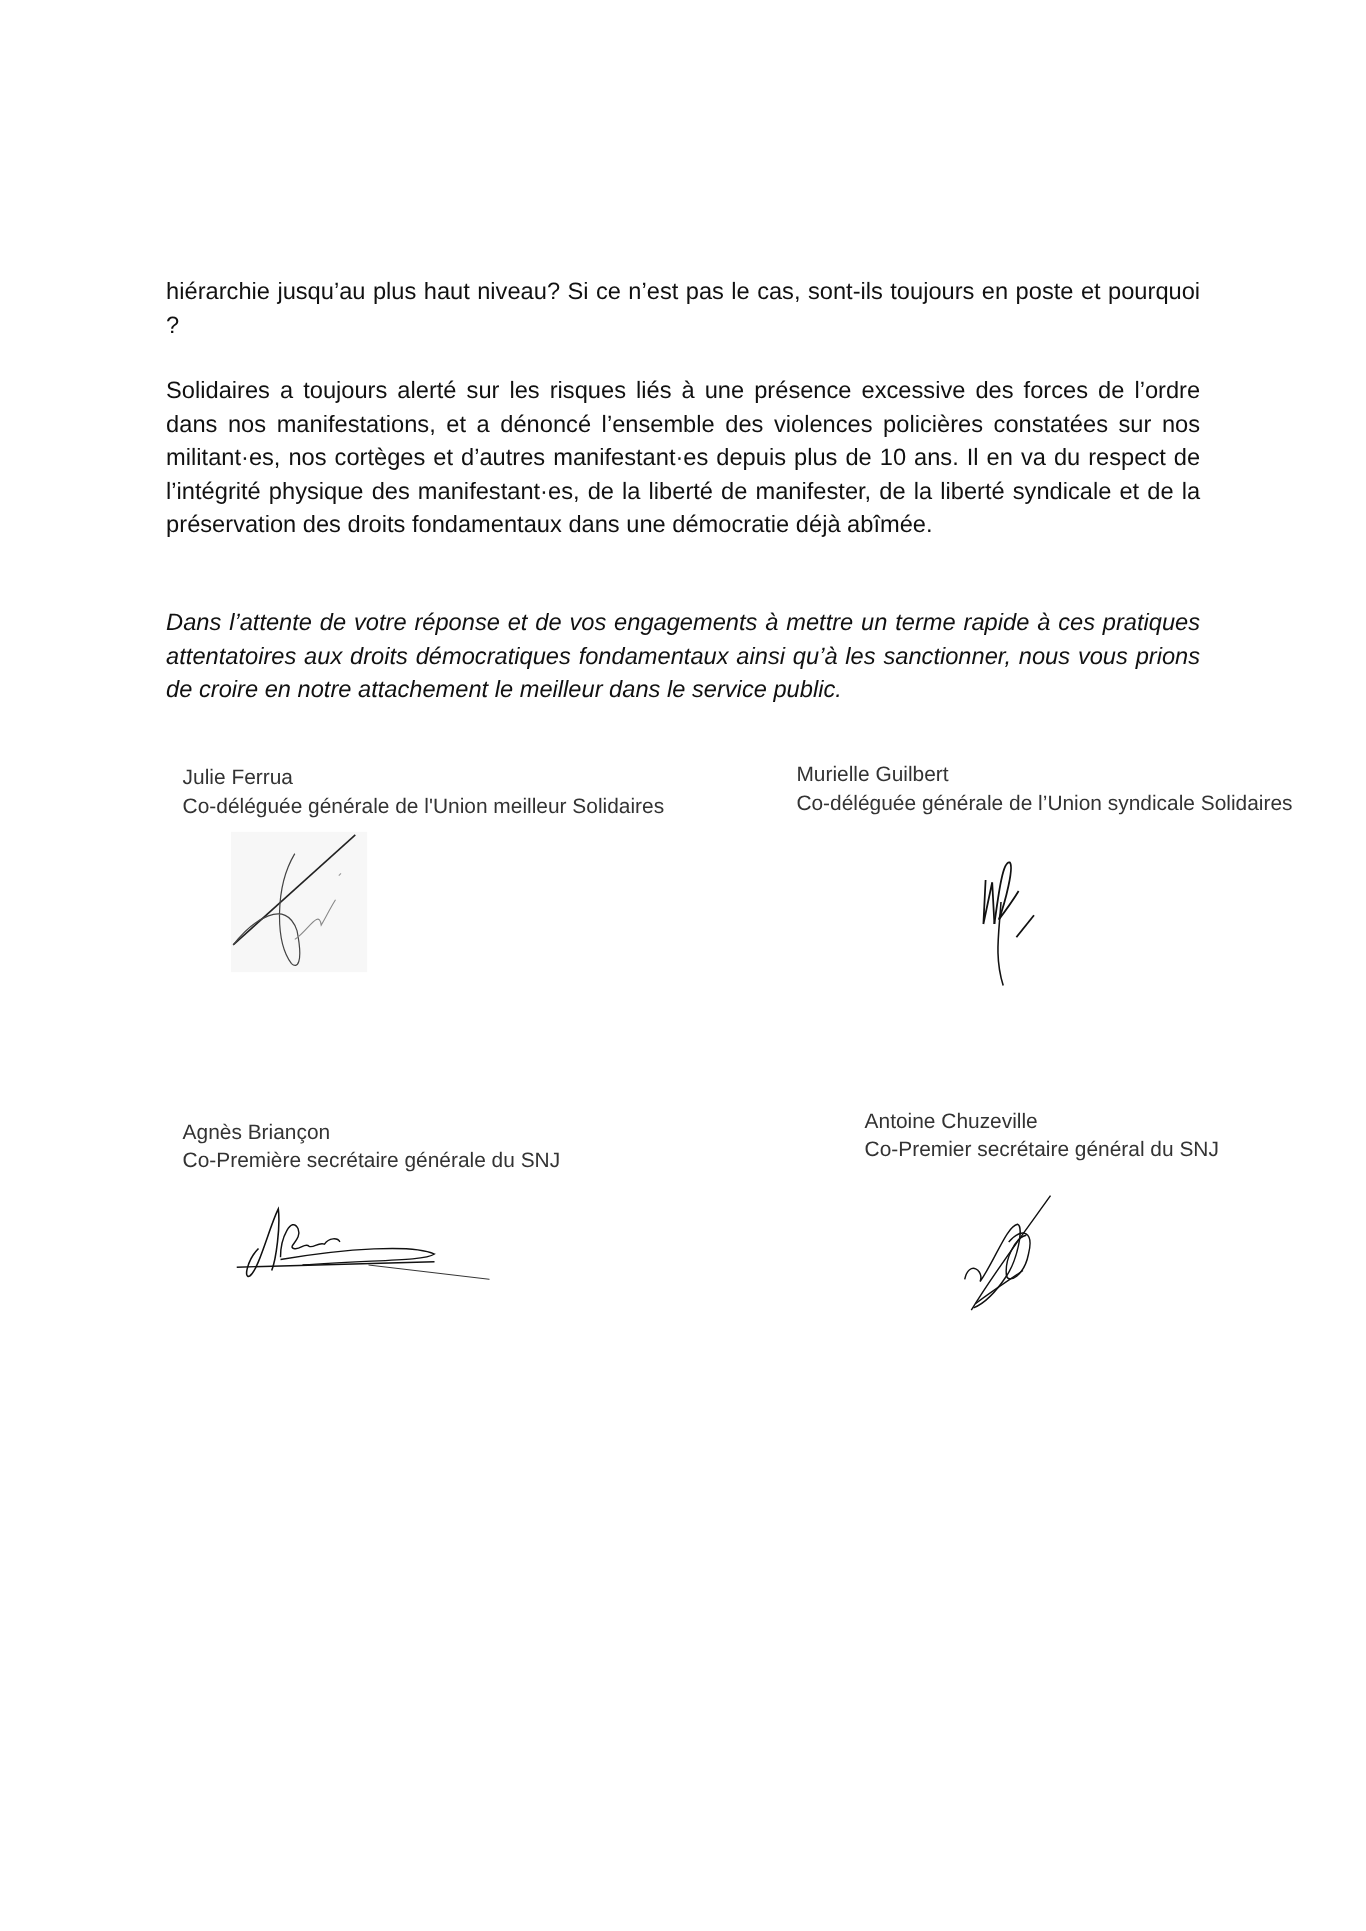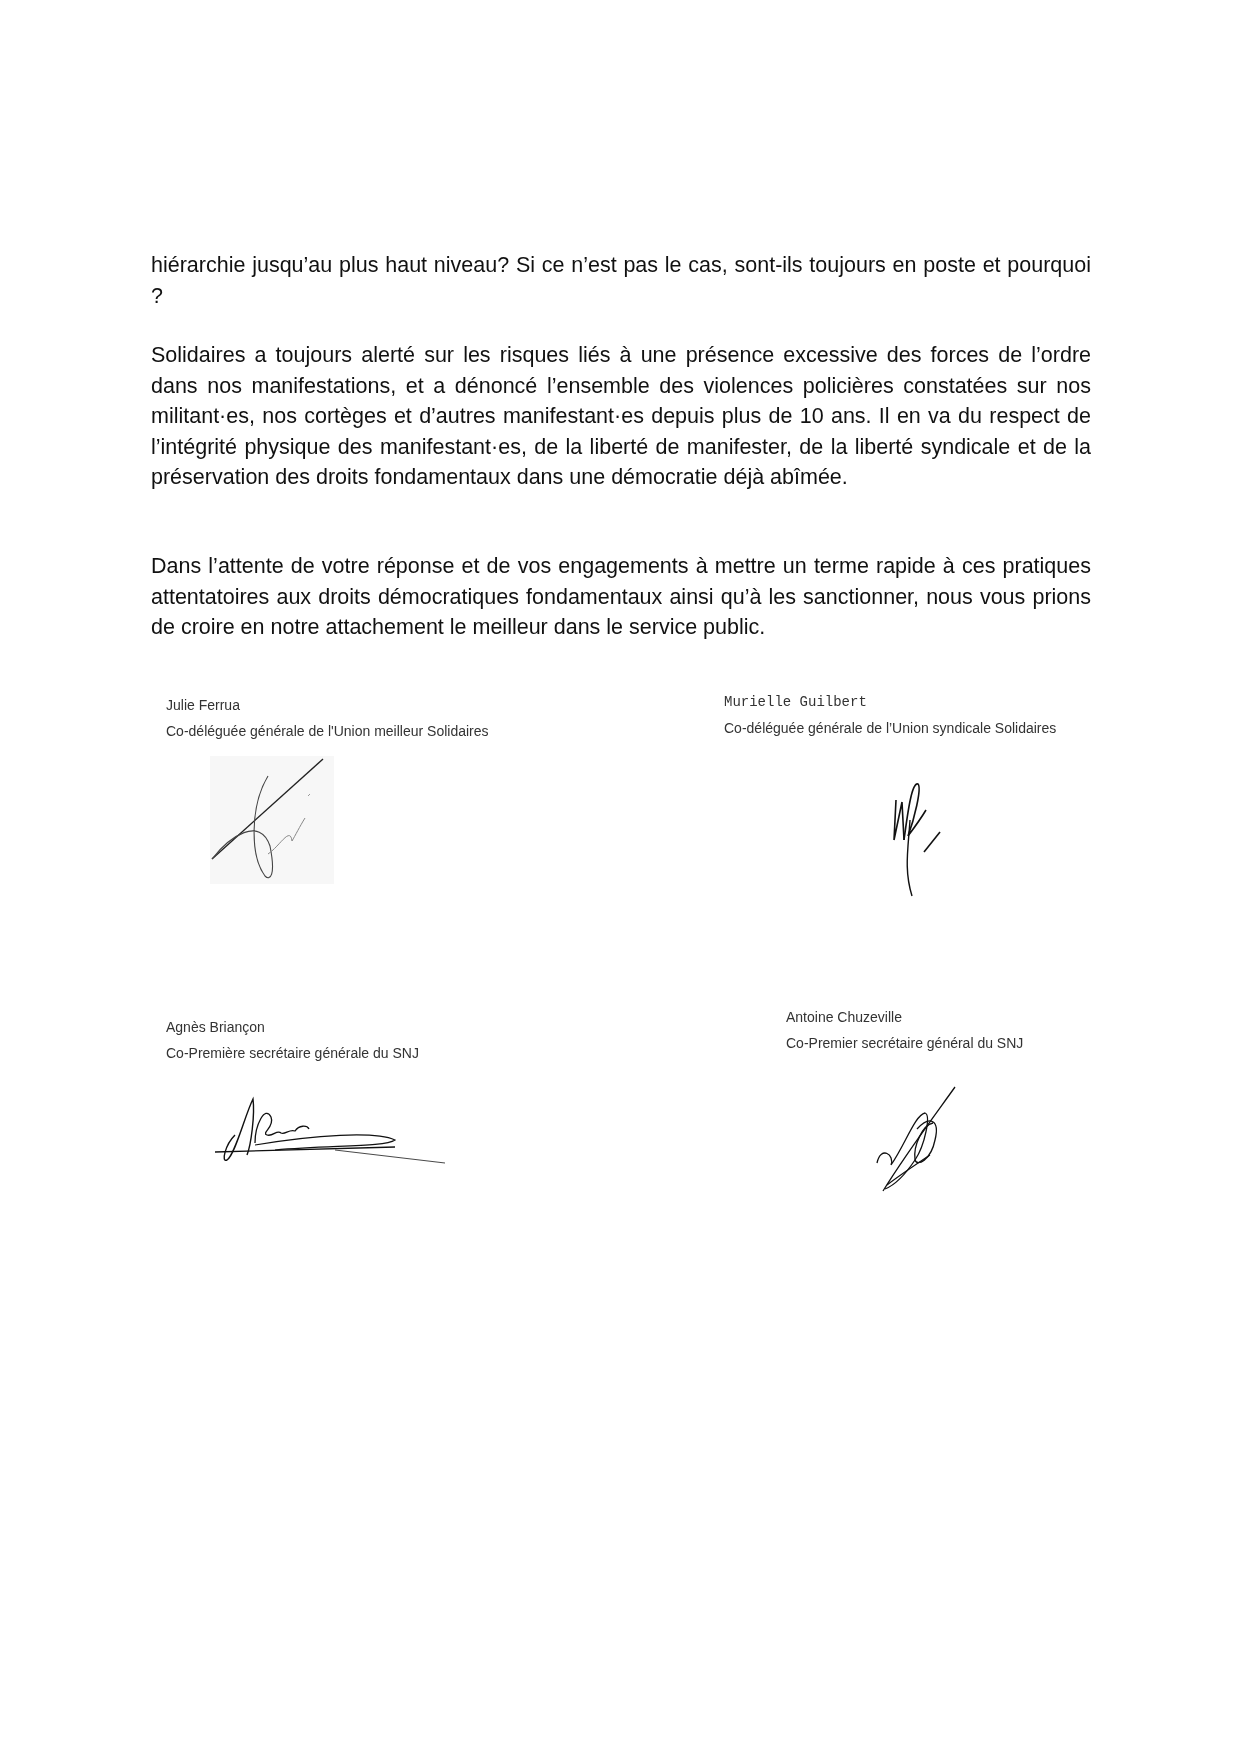--- a/index.html
+++ b/index.html
@@ -6,47 +6,47 @@
     body { width: 1242px; height: 1755px; position: relative; overflow: hidden; }
     .page { position: absolute; left: 0; top: 0; width: 1242px; height: 1755px; background: #fff; }
     .body-text {
       position: absolute; left: 151px; width: 940px;
       font-family: "Liberation Sans", sans-serif;
       font-size: 21.5px; line-height: 30.5px; color: #111;
       text-align: justify; margin: 0;
     }
     .sig-name, .sig-title {
       position: absolute; font-family: "Liberation Sans", sans-serif;
-      font-size: 14px; color: #333; white-space: nowrap; margin: 0;
+      font-size: 19px; color: #333; white-space: nowrap; margin: 0;
     }
     .sig-img { position: absolute; }
   </style>
 </head>
 <body>
 
 <div class="page">
 
   <p class="body-text" style="top:250px;">hiérarchie jusqu’au plus haut niveau? Si ce n’est pas le cas, sont-ils toujours en poste et pourquoi ?</p>
   <p class="body-text" style="top:340px;">Solidaires a toujours alerté sur les risques liés à une présence excessive des forces de l’ordre dans nos manifestations, et a dénoncé l’ensemble des violences policières constatées sur nos militant·es, nos cortèges et d’autres manifestant·es depuis plus de 10 ans. Il en va du respect de l’intégrité physique des manifestant·es, de la liberté de manifester, de la liberté syndicale et de la préservation des droits fondamentaux dans une démocratie déjà abîmée.</p>
-  <p class="body-text" style="top:551px;">Dans l’attente de votre réponse et de vos engagements à mettre un terme rapide à ces pratiques attentatoires aux droits démocratiques fondamentaux ainsi qu’à les sanctionner, nous vous prions de croire en notre attachement le meilleur dans le service public.</p>
+  <p class="body-text" style="top:551px;font-style:italic;">Dans l’attente de votre réponse et de vos engagements à mettre un terme rapide à ces pratiques attentatoires aux droits démocratiques fondamentaux ainsi qu’à les sanctionner, nous vous prions de croire en notre attachement le meilleur dans le service public.</p>
 
   <div>
     <p class="sig-name" style="left:166px; top:697px;">Julie Ferrua</p>
     <p class="sig-title" style="left:166px; top:723px;">Co-déléguée générale de l'Union meilleur Solidaires</p>
     <svg class="sig-img" style="left:210px; top:756px;" width="124" height="128" viewBox="0 0 124 128">
       <rect x="0" y="0" width="124" height="128" fill="#f7f7f7"></rect>
       <path d="M113 3 L 2 103" stroke="#222" stroke-width="1.4" fill="none"></path>
       <path d="M2 103 C 20 80, 50 60, 60 90 C 66 120, 60 125, 55 120 C 40 100, 40 50, 58 20" stroke="#444" stroke-width="1.1" fill="none"></path>
       <path d="M58 98 C 70 90, 80 70, 82 85 C 85 80, 90 70, 95 62" stroke="#888" stroke-width="1" fill="none"></path>
       <path d="M98 40 L 100 38" stroke="#999" stroke-width="1" fill="none"></path>
     </svg>
   </div>
 
   <div>
-    <p class="sig-name" style="left:724px; top:694px;font-family:Liberation Mono, monospace;">Murielle Guilbert</p>
+    <p class="sig-name" style="left:724px; top:694px;">Murielle Guilbert</p>
     <p class="sig-title" style="left:724px; top:720px;text-align:center;">Co-déléguée générale de l’Union syndicale Solidaires</p>
     <svg class="sig-img" style="left:890px; top:780px;" width="60" height="120" viewBox="0 0 60 120">
       <path d="M6 20 L 4 60 M4 60 L 12 22 M12 22 L 14 60" stroke="#111" stroke-width="1.6" fill="none"></path>
       <path d="M14 60 C 18 30, 22 2, 28 4 C 32 8, 24 40, 18 56 C 24 48, 30 40, 36 30" stroke="#111" stroke-width="1.6" fill="none"></path>
       <path d="M20 40 C 18 70, 14 90, 22 116" stroke="#111" stroke-width="1.4" fill="none"></path>
       <path d="M34 72 L 50 52" stroke="#111" stroke-width="1.6" fill="none"></path>
     </svg>
   </div>
 
   <div>

